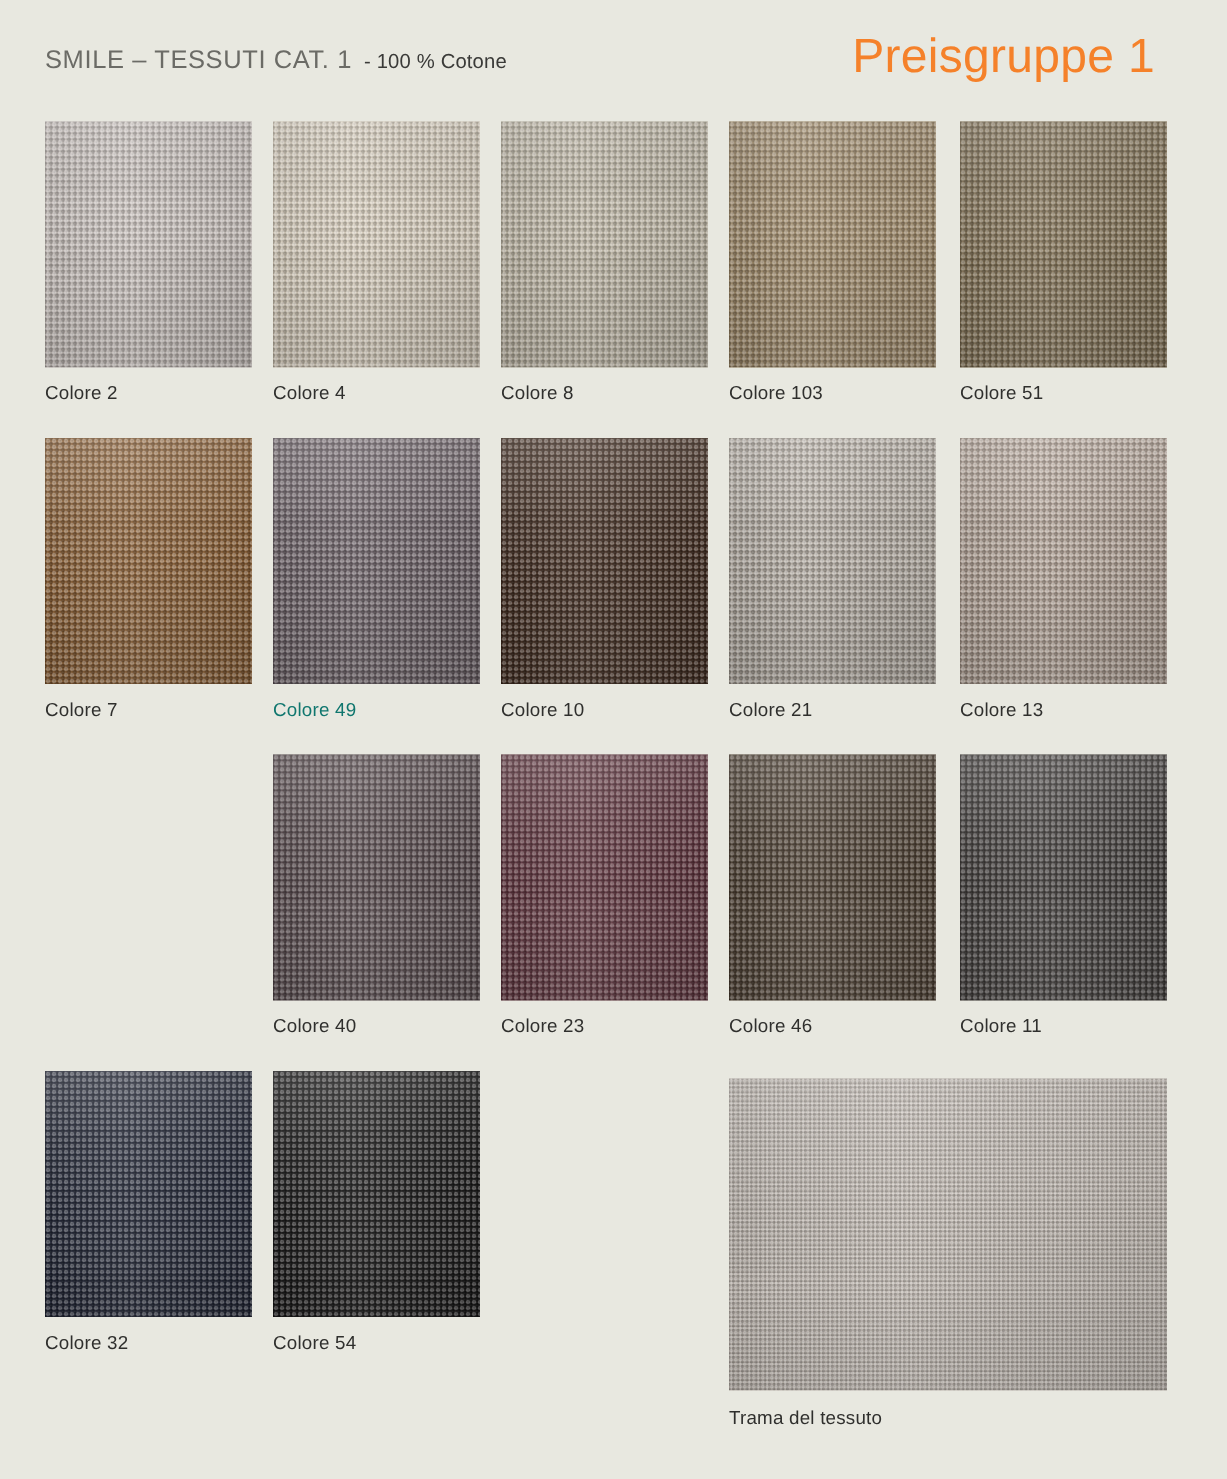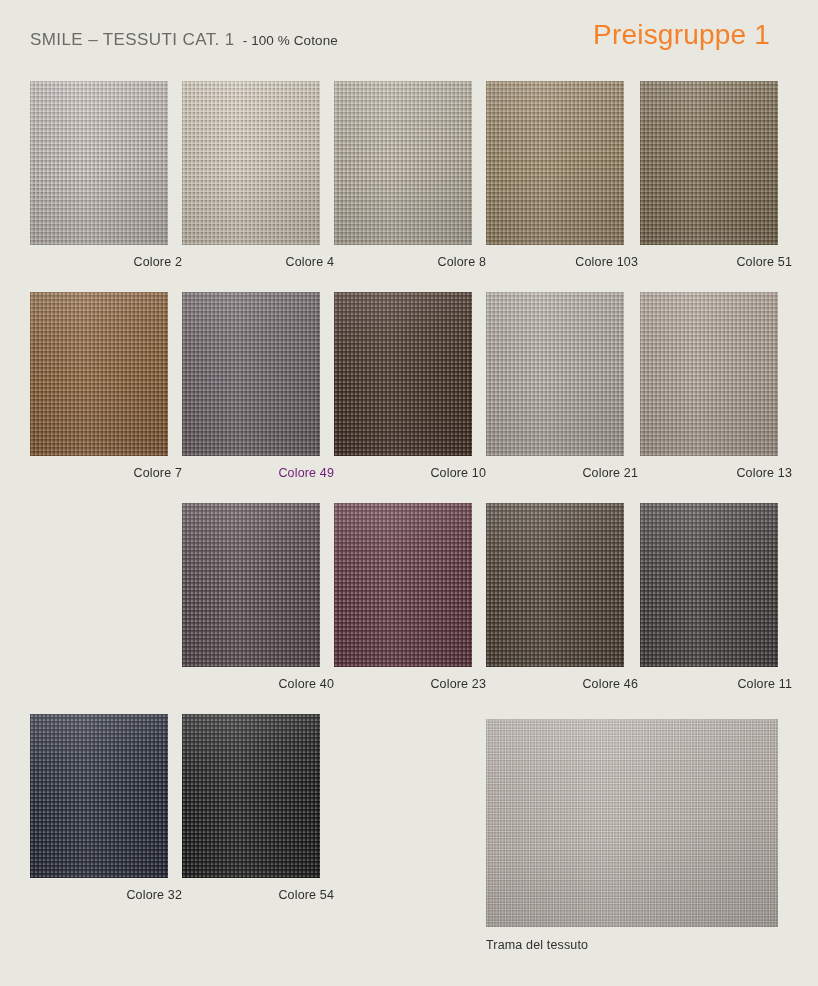--- a/index.html
+++ b/index.html
@@ -39,43 +39,42 @@
     font-size: 13.5px;
     color: #3a3a38;
     font-weight: 400;
     margin-left: 8px;
     letter-spacing: 0.1px;
   }
   .title-right {
     position: absolute;
     right: 42px;
     top: 19px;
-    font-size: 28px;
+    font-size: 32px;
     color: #f5812a;
     font-weight: 400;
     letter-spacing: 0.2px;
     white-space: nowrap;
   }
 
   
   .grid {
     position: absolute;
     left: 30px;
     top: 81px;
     width: 748px;
   }
   .row {
     position: relative;
     height: 211px;
   }
   .cell {
     position: absolute;
     top: 0;
-    width: 152px;
-    text-align: right;
+    width: 110px;
   }
   .cell.c0 { left: 0px; }
   .cell.c1 { left: 152px; }
   .cell.c2 { left: 304px; }
   .cell.c3 { left: 456px; }
   .cell.c4 { left: 610px; }
 
   .swatch {
     width: 138px;
     height: 164px;
@@ -197,21 +196,21 @@
         <div class="sheen"></div>
       </div>
       <div class="caption" style="color: rgb(47, 47, 45);">Colore 7</div>
     </div>
     <div class="cell c1">
       <div class="swatch" style="background-color: rgb(107, 96, 102);">
         <div class="weave"></div>
         <div class="grain"></div>
         <div class="sheen"></div>
       </div>
-      <div class="caption" style="color: #701a75;">Colore 49</div>
+      <div class="caption" style="color: #0f766e;">Colore 49</div>
     </div>
     <div class="cell c2">
       <div class="swatch" style="background-color: rgb(64, 42, 29);">
         <div class="weave"></div>
         <div class="grain"></div>
         <div class="sheen"></div>
       </div>
       <div class="caption" style="color: rgb(47, 47, 45);">Colore 10</div>
     </div>
     <div class="cell c3">

